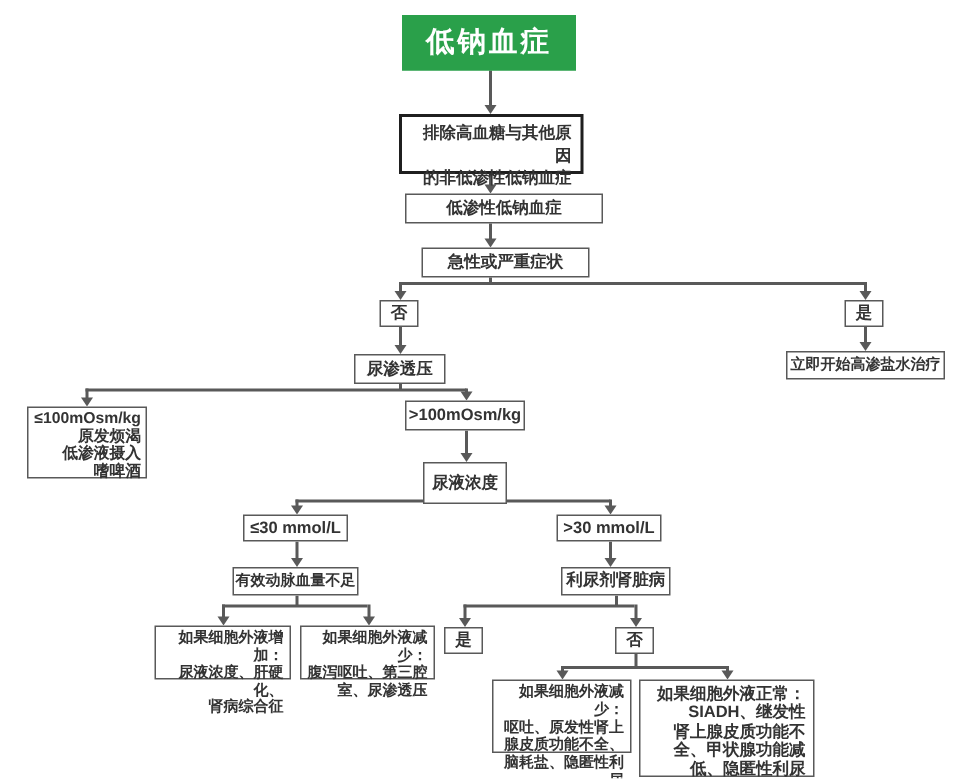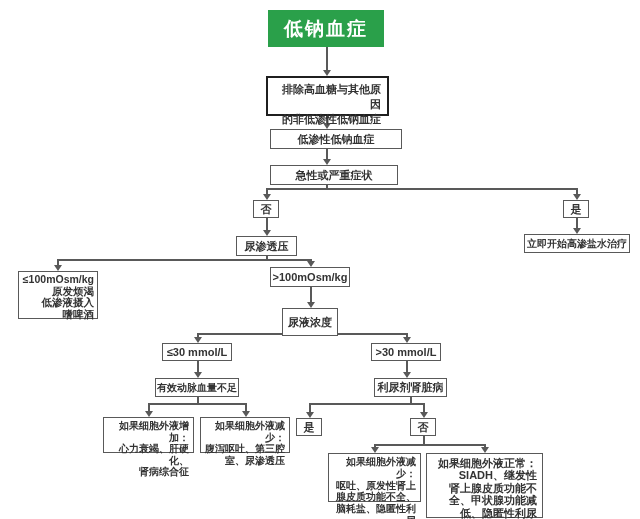--- a/index.html
+++ b/index.html
@@ -105,21 +105,21 @@
 
   <div class="node title-node" style="left:268px;top:10px;width:116px;height:37px">低钠血症</div>
 
   <div class="node multi bold-border" style="left:266px;top:76px;width:123px;height:40px;font-size:11px;line-height:15px;padding:4px 6px">
     <div>排除高血糖与其他原因</div>
     <div>的非低渗性低钠血症</div>
   </div>
 
   <div class="node" style="left:270px;top:129px;width:132px;height:20px">低渗性低钠血症</div>
 
-  <div class="node" style="left:270px;top:165px;width:128px;height:20px">急性或严重症状</div>
+  <div class="node" style="left:281px;top:165px;width:112px;height:20px">急性或严重症状</div>
 
   <div class="node" style="left:253px;top:200px;width:26px;height:18px">否</div>
 
   <div class="node" style="left:563px;top:200px;width:26px;height:18px">是</div>
 
   <div class="node" style="left:236px;top:236px;width:61px;height:20px">尿渗透压</div>
 
   <div class="node" style="left:524px;top:234px;width:106px;height:19px;font-size:10px">立即开始高渗盐水治疗</div>
 
   <div class="node multi" style="left:18px;top:271px;width:80px;height:48px;font-size:10.5px;line-height:11.5px;padding:2px 3px">
@@ -136,21 +136,21 @@
   <div class="node" style="left:162px;top:343px;width:70px;height:18px">≤30 mmol/L</div>
 
   <div class="node" style="left:371px;top:343px;width:70px;height:18px">&gt;30 mmol/L</div>
 
   <div class="node" style="left:155px;top:378px;width:84px;height:19px;font-size:10px">有效动脉血量不足</div>
 
   <div class="node" style="left:374px;top:378px;width:73px;height:19px">利尿剂肾脏病</div>
 
   <div class="node multi" style="left:103px;top:417px;width:91px;height:36px">
     <div>如果细胞外液增加：</div>
-    <div>心力衰竭、肝硬化、</div>
+    <div>尿液浓度、肝硬化、</div>
     <div>肾病综合征</div>
   </div>
 
   <div class="node multi" style="left:200px;top:417px;width:90px;height:36px">
     <div>如果细胞外液减少：</div>
     <div>腹泻呕吐、第三腔</div>
     <div>室、尿渗透压</div>
   </div>
 
   <div class="node" style="left:296px;top:418px;width:26px;height:18px">是</div>

